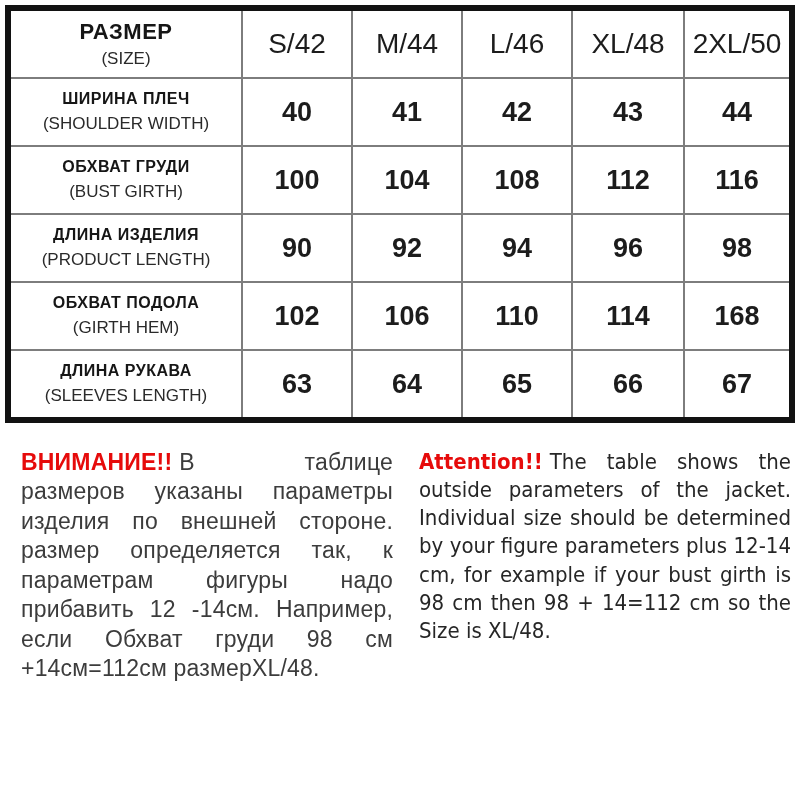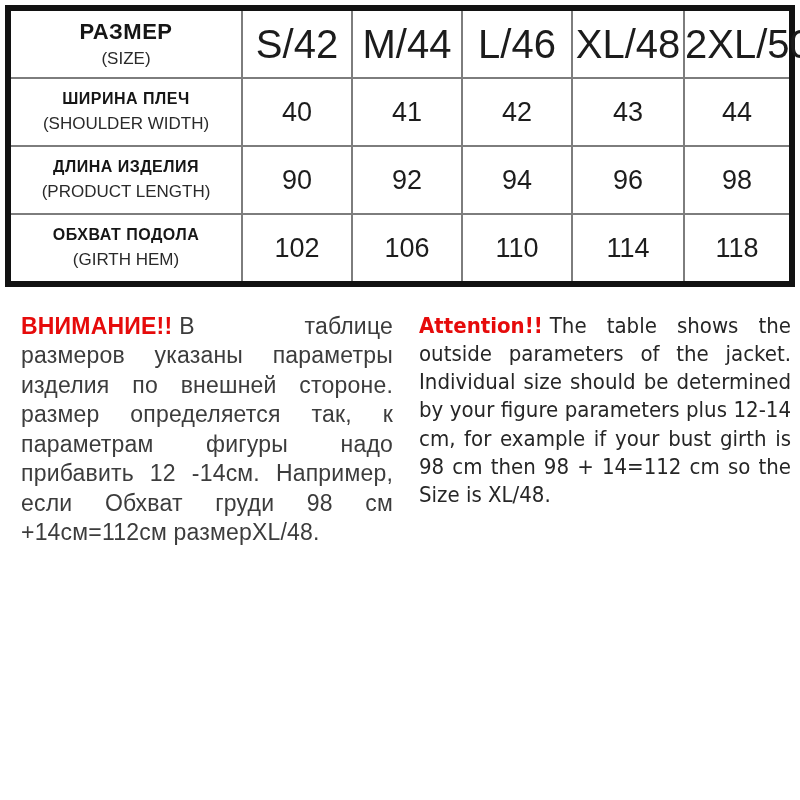--- a/index.html
+++ b/index.html
@@ -42,26 +42,26 @@
   .lbl .ru.hdr { font-size: 22px; }
   .lbl .en {
     font-weight: normal;
     font-size: 17px;
     color: #2a2a2a;
     line-height: 1.2;
     margin-top: 5px;
   }
   th.size-head {
     font-weight: normal;
-    font-size: 40px;
+    font-size: 28px;
     color: #1a1a1a;
   }
   td.val {
     font-size: 27px;
-    font-weight: normal;
+    font-weight: bold;
     color: #1a1a1a;
   }
   .notes {
     display: flex;
     box-sizing: border-box;
     width: 790px;
     padding: 25px 4px 0 16px;
     gap: 26px;
   }
   .note {
@@ -112,20 +112,31 @@
           <div class="ru">ШИРИНА ПЛЕЧ</div>
           <div class="en">(SHOULDER WIDTH)</div>
         </td>
         <td class="val">40</td>
         <td class="val">41</td>
         <td class="val">42</td>
         <td class="val">43</td>
         <td class="val">44</td>
       </tr>
 
+      <tr>
+        <td class="lbl">
+          <div class="ru">ОБХВАТ ГРУДИ</div>
+          <div class="en">(BUST GIRTH)</div>
+        </td>
+        <td class="val">100</td>
+        <td class="val">104</td>
+        <td class="val">108</td>
+        <td class="val">112</td>
+        <td class="val">116</td>
+      </tr>
 
 
       <tr>
         <td class="lbl">
           <div class="ru">ДЛИНА ИЗДЕЛИЯ</div>
           <div class="en">(PRODUCT LENGTH)</div>
         </td>
         <td class="val">90</td>
         <td class="val">92</td>
         <td class="val">94</td>
@@ -135,24 +146,35 @@
 
       <tr>
         <td class="lbl">
           <div class="ru">ОБХВАТ ПОДОЛА</div>
           <div class="en">(GIRTH HEM)</div>
         </td>
         <td class="val">102</td>
         <td class="val">106</td>
         <td class="val">110</td>
         <td class="val">114</td>
-        <td class="val">118</td>
+        <td class="val">168</td>
       </tr>
 
 
+      <tr>
+        <td class="lbl">
+          <div class="ru">ДЛИНА РУКАВА</div>
+          <div class="en">(SLEEVES LENGTH)</div>
+        </td>
+        <td class="val">63</td>
+        <td class="val">64</td>
+        <td class="val">65</td>
+        <td class="val">66</td>
+        <td class="val">67</td>
+      </tr>
     </tbody>
   </table>
 
   <div class="notes">
     <p class="note ru-note"><span class="hl">ВНИМАНИЕ!!</span><span>В таблице размеров указаны параметры изделия по внешней стороне. размер определяется так, к параметрам фигуры надо прибавить 12 -14см. Например, если Обхват груди 98 см +14см=112см размерXL/48.</span></p>
     <p class="note en-note"><span class="hl">Attention!!</span><span>The table shows the outside parameters of the jacket. Individual size should be determined by your figure parameters plus 12-14 cm, for example if your bust girth is 98 cm then 98 + 14=112 cm so the Size is XL/48.</span></p>
   </div>
 
 </div>
 

